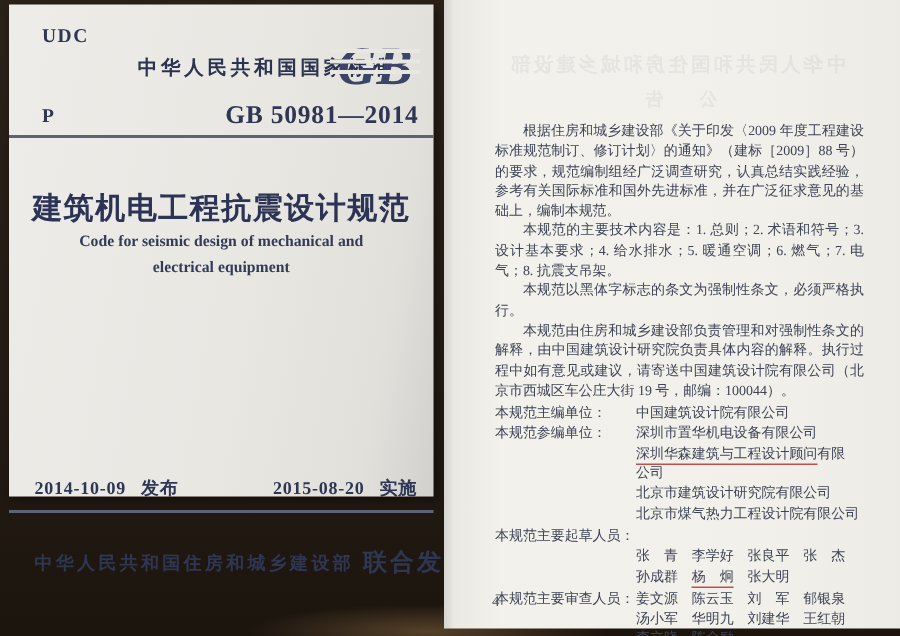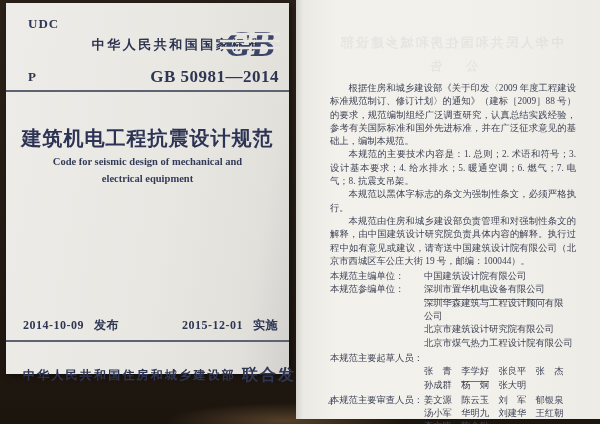--- a/index.html
+++ b/index.html
@@ -8,21 +8,21 @@
 
   .photo {
     position:relative; width:600px; height:424px;
     background:
       radial-gradient(ellipse 170px 26px at 285px 421px, rgba(133,100,64,0.55), rgba(133,100,64,0) 70%),
       linear-gradient(180deg, #2a2119 0%, #241c14 60%, #1c150e 100%);
   }
 
   
   .cover {
-    position:absolute; left:6px; top:3px; width:283px; height:371px;
+    position:absolute; left:6px; top:3px; width:283px; height:328px;
     background:linear-gradient(100deg,#edece8 0%,#e9e7e2 55%,#e2e0db 85%,#d2d0cc 100%);
     box-shadow:2px 2px 6px rgba(0,0,0,0.45);
     color:#2f3654;
   }
   .udc { position:absolute; left:22px; top:13px; font-size:13px; font-weight:bold; letter-spacing:1px; }
   .std-label { position:absolute; left:0; top:33px; width:270px; text-align:center;
     font-size:13px; font-weight:bold; letter-spacing:2.5px; color:#2c3350;margin-left:36px; }
   .gb-logo { position:absolute; right:7px; top:20px; width:64px; height:42px; }
   .p-label { position:absolute; left:22px; top:66px; font-size:13px; font-weight:bold; }
   .std-number { position:absolute; right:10px; top:64px; font-size:17px; font-weight:bold; letter-spacing:0.5px;margin-left:43px; }
@@ -59,21 +59,21 @@
   .pre-title { position:absolute; left:0; top:46px; width:290px; text-align:center;
     font-size:15px; font-weight:bold; color:#3a3f52; }
   .pbody { position:absolute; left:34px; top:82px; width:246px;
     font-size:9.3px; line-height:13.3px; text-align:justify; }
   .pbody p { text-indent:2em; }
   .rowblock { margin-top:2px; }
   .row { display:flex; white-space:nowrap; }
   .lbl { flex:0 0 94px; text-align:justify; overflow:hidden; height:13.3px; }
   .lbl::after { content:""; display:inline-block; width:100%; }
   .val { flex:1; white-space:nowrap; }
-  .u-red { border-bottom:1.6px solid #c0504a; padding-bottom:5px; }
+  .u-red { border-bottom:1.6px solid #c0504a; padding-bottom:15px; }
   .pagenum { position:absolute; left:32px; top:396px; font-size:10px; color:#4a4f60; }
 </style>
 </head>
 <body>
 
 <div class="photo">
 
   <div class="cover">
     <div class="udc">UDC</div>
     <div class="std-label">中华人民共和国国家标准</div>
@@ -98,21 +98,21 @@
     <div class="title-en">
       <div>Code for seismic design of mechanical and</div>
       <div>electrical equipment</div>
     </div>
 
     <div class="dates">
       <div class="date-group">
         <span>2014-10-09</span><span class="date-cn">发布</span>
       </div>
       <div class="date-group">
-        <span>2015-12-01</span><span class="date-cn">实施</span>
+        <span>2015-08-20</span><span class="date-cn">实施</span>
       </div>
     </div>
 
     <div class="rule rule2"></div>
 
     <div class="issuers">
       <div class="issuer-col">
         <div class="issuer1">中华人民共和国住房和城乡建设部</div>
       </div>
       <div class="joint">联合发布</div>

